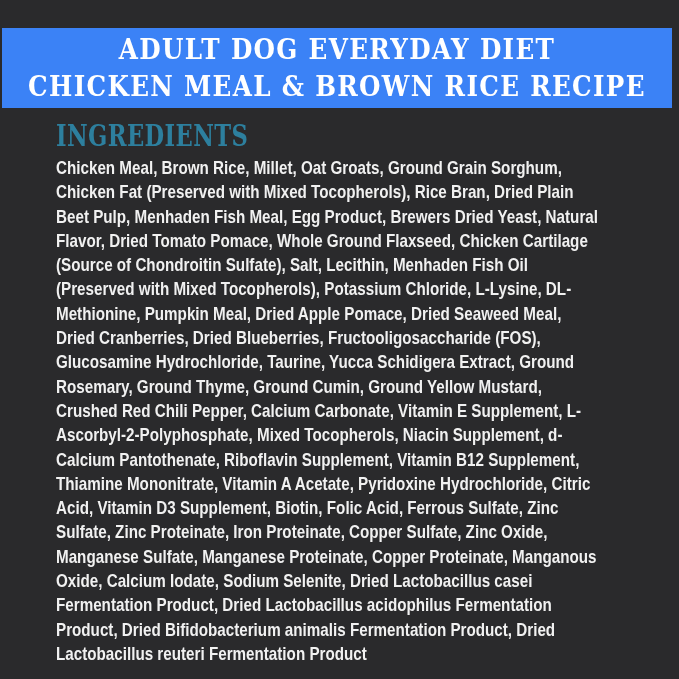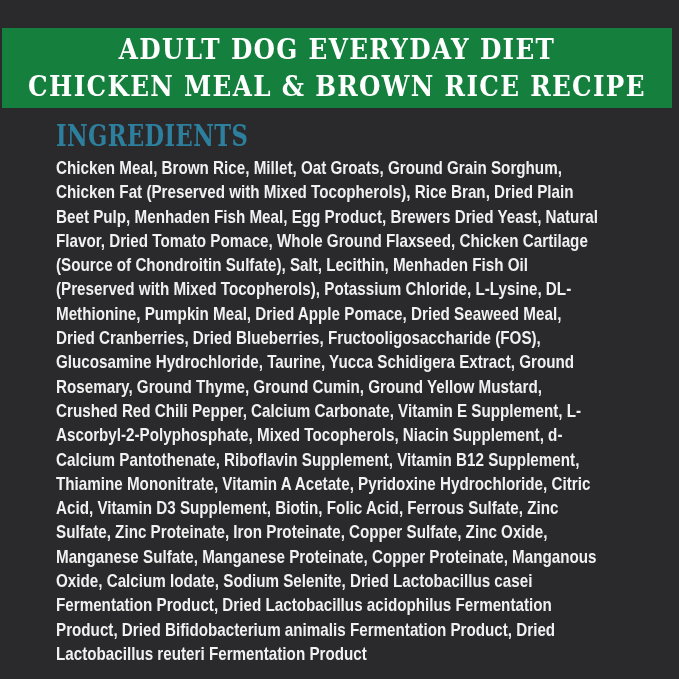--- a/index.html
+++ b/index.html
@@ -13,21 +13,21 @@
     position: relative;
     width: 679px; height: 679px;
     background: #2a2a2c;
     overflow: hidden;
   }
   
   .banner {
     position: absolute;
     top: 28px; left: 2px;
     width: 670px; height: 80px;
-    background: #15803d;
+    background: #3b82f6;
     display: flex;
     flex-direction: column;
     align-items: center;
     justify-content: center;
     gap: 7px;
   }
   .banner-line {
     font-family: "DejaVu Serif", serif;
     font-weight: 700;
     color: #ffffff;

